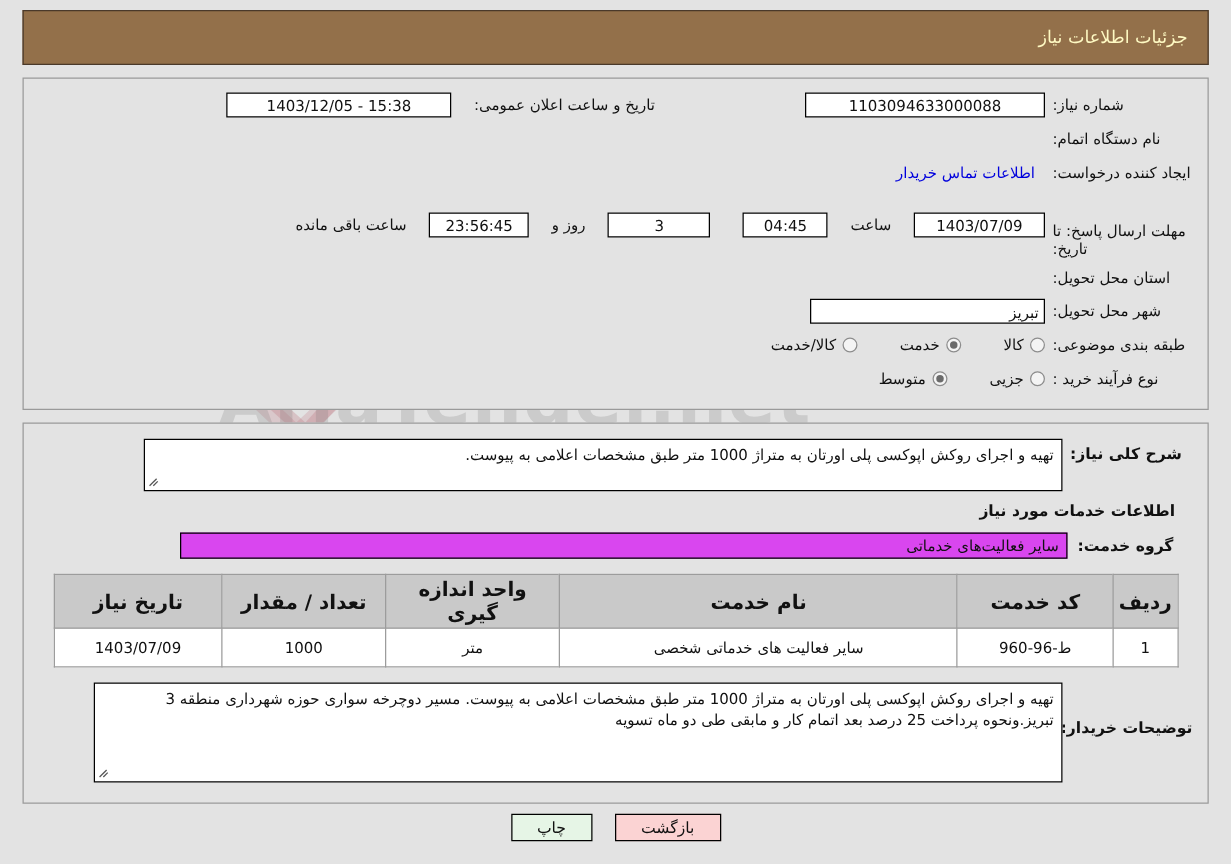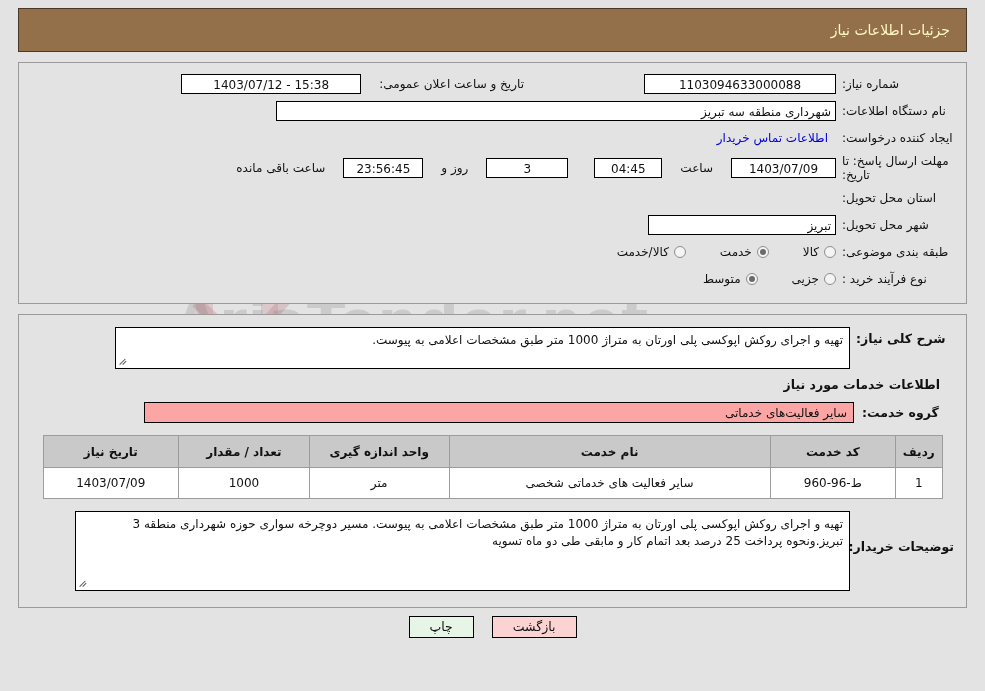--- a/index.html
+++ b/index.html
@@ -109,21 +109,21 @@
   }
   .lbl {
     text-align: left;
     font-size: 12px;
     color: #111;
     white-space: nowrap;
     padding-left: 6px;
     box-sizing: border-box;
   }
   .lbl-main { width: 118px; }
-  .lbl-wrap { white-space: normal; line-height: 14px; text-align: left; }
+  .lbl-wrap { white-space: normal; line-height: 14px; text-align: left; margin-top: 24px; }
 
   .txtbox {
     border: 1px solid #000000;
     background: #ffffff;
     height: 20px;
     line-height: 20px;
     font-size: 12px;
     padding: 0 4px;
     box-sizing: border-box;
     color: #111;
@@ -275,40 +275,40 @@
     text-align: left;
     padding-left: 8px;
     box-sizing: border-box;
     white-space: nowrap;
   }
   .group-input {
     width: 710px;
     height: 21px;
     line-height: 21px;
     border: 1px solid #000;
-    background: #fca5a5;
+    background: #d946ef;
     padding: 0 6px;
     font-size: 12px;
     box-sizing: border-box;
     text-align: right;
   }
 
   
   table.items {
     border-collapse: collapse;
     width: 900px;
     margin: 0 auto 12px auto;
     font-size: 12px;
     background: #ffffff;
   }
   table.items th {
     background: #c9c9c9;
     border: 1px solid #9c9c9c;
     font-weight: bold;
-    font-size: 12px;
+    font-size: 16px;
     height: 27px;
     color: #111;
     text-align: center;
     padding: 2px 4px;
   }
   table.items td {
     background: #ffffff;
     border: 1px solid #9c9c9c;
     height: 26px;
     text-align: center;
@@ -358,26 +358,25 @@
 <div class="page-header">
   <span class="title">جزئیات اطلاعات نیاز</span>
 </div>
 
 <div class="panel panel-top">
 
   <div class="frow">
     <span class="lbl lbl-main">شماره نیاز:</span>
     <div class="txtbox w-num txt-center">1103094633000088</div>
     <span class="mini-lbl" style="margin-right:102px;">تاریخ و ساعت اعلان عمومی:</span>
-    <div class="txtbox w-announce txt-center">15:38 - 1403/07/12</div>
-  </div>
-
-  <div class="frow">
-    <span class="lbl lbl-main">نام دستگاه اطلاعات:</span>
-    <div class="txtbox w-vlong txt-right">شهرداری منطقه سه تبریز</div>
+    <div class="txtbox w-announce txt-center">15:38 - 1403/12/05</div>
+  </div>
+
+  <div class="frow">
+    <span class="lbl lbl-main">نام دستگاه اتمام:</span>
   </div>
 
   <div class="frow">
     <span class="lbl lbl-main">ایجاد کننده درخواست:</span>
     <span class="link-blue">اطلاعات تماس خریدار</span>
   </div>
 
   <div class="frow">
     <span class="lbl lbl-main lbl-wrap">مهلت ارسال پاسخ: تا تاریخ:</span>
     <div class="txtbox w-date txt-center">1403/07/09</div>

